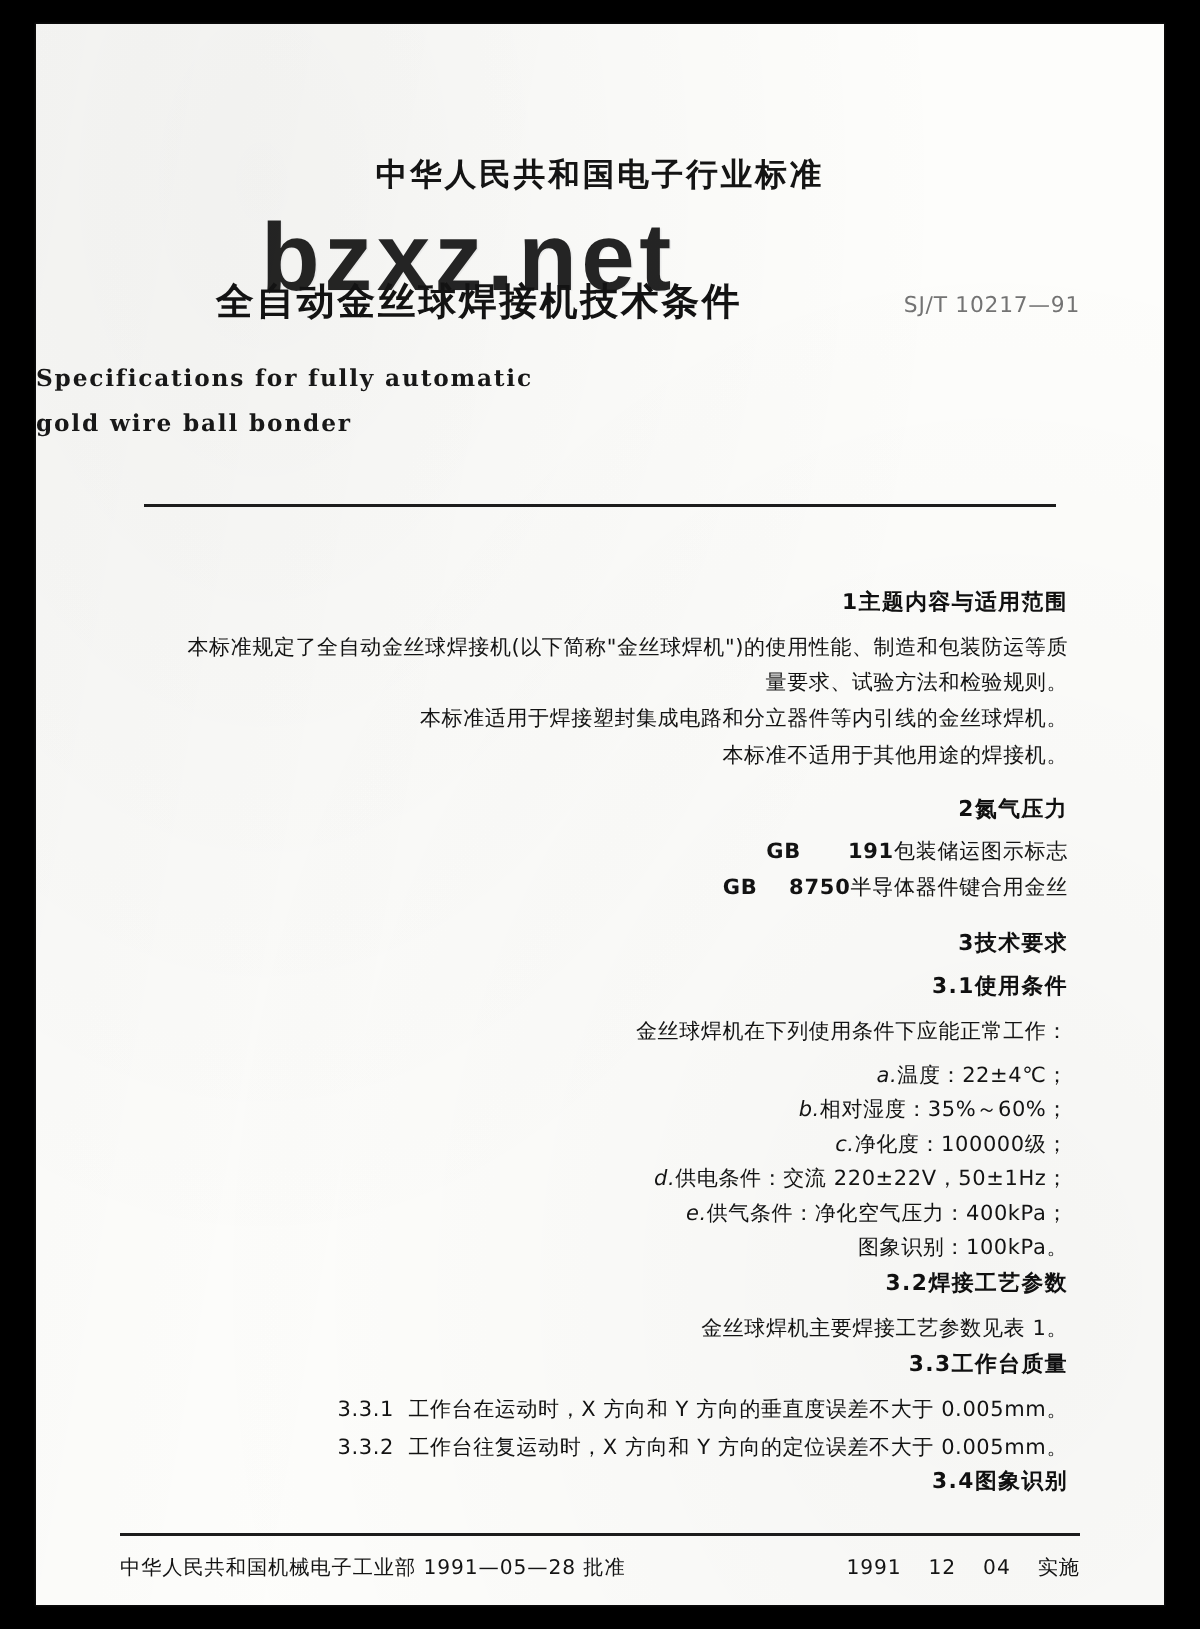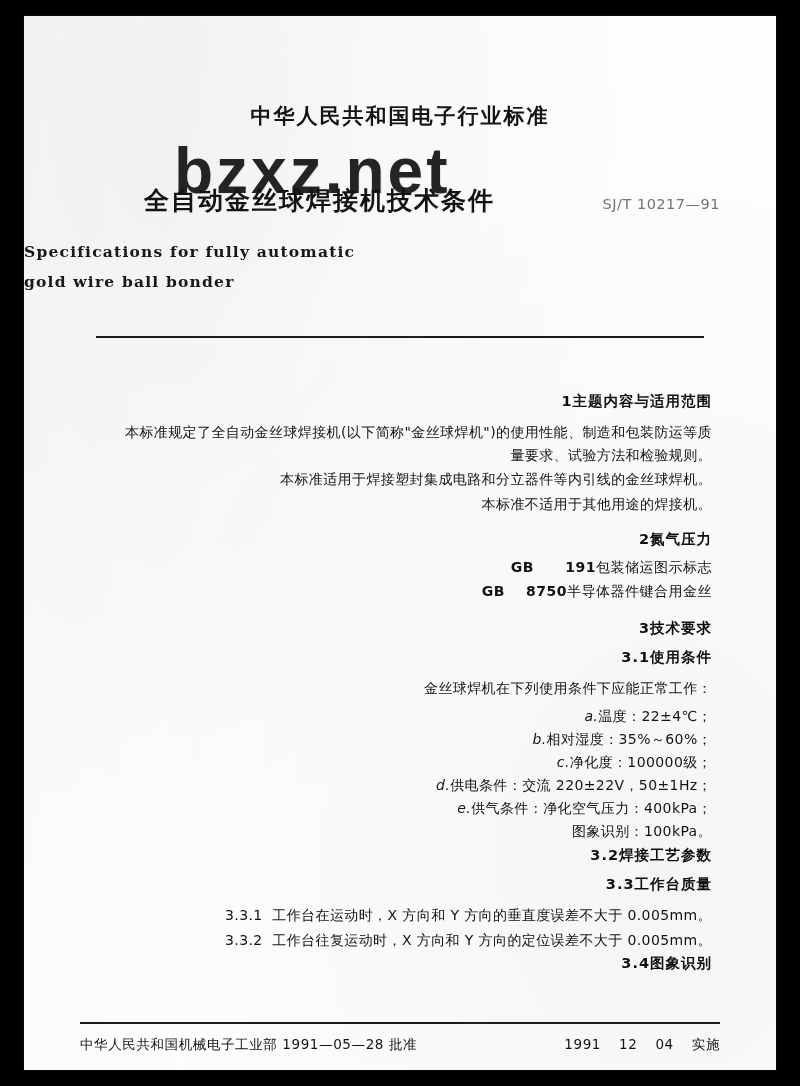--- a/index.html
+++ b/index.html
@@ -273,20 +273,21 @@
         <span class="mk">d.</span><span>供电条件：交流 220±22V，50±1Hz；</span>
       </div>
       <div class="item">
         <span class="mk">e.</span><span>供气条件：净化空气压力：400kPa；</span>
       </div>
       <div class="item-cont">图象识别：100kPa。</div>
 
       <div class="sec-h sub">
         <span class="num">3.2</span><span>焊接工艺参数</span>
       </div>
+      <p class="para indent">金丝球焊机主要焊接工艺参数见表 1。</p>
 
       <div class="sec-h sub">
         <span class="num">3.3</span><span>工作台质量</span>
       </div>
       <p class="para">
         <span>3.3.1</span>&nbsp;&nbsp;<span>工作台在运动时，X 方向和 Y 方向的垂直度误差不大于 0.005mm。</span>
       </p>
       <p class="para">
         <span>3.3.2</span>&nbsp;&nbsp;<span>工作台往复运动时，X 方向和 Y 方向的定位误差不大于 0.005mm。</span>
       </p>

